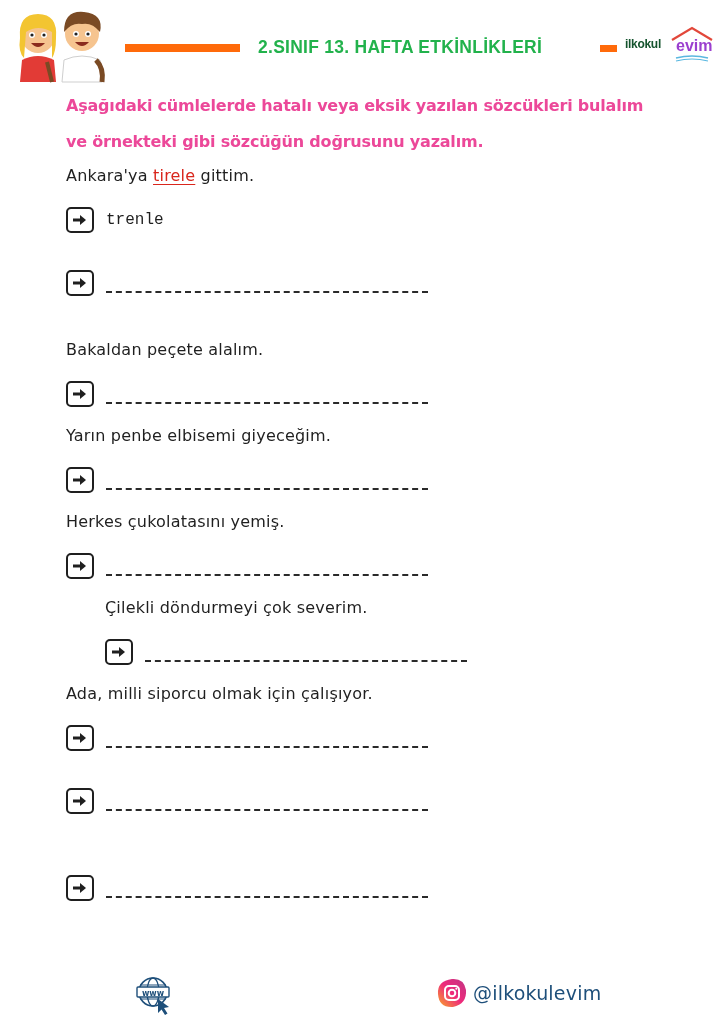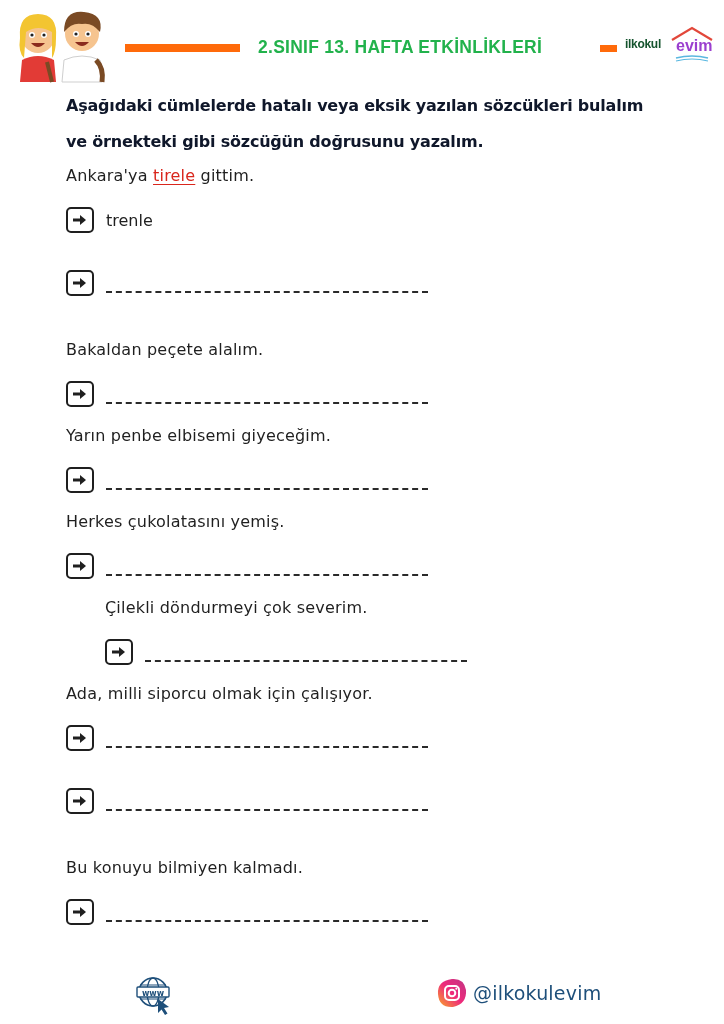--- a/index.html
+++ b/index.html
@@ -9,26 +9,26 @@
   .kids { position: absolute; left: 12px; top: 2px; width: 100px; height: 82px; }
   .header-bar { position: absolute; left: 125px; top: 44px; width: 115px; height: 8px; background: #ff6a0a; }
   .header-title { position: absolute; left: 258px; top: 36px; font-family: "Liberation Sans", sans-serif; font-size: 19px; font-weight: 700; color: #22b24c; letter-spacing: 0.3px; transform: scaleX(0.92); transform-origin: left; white-space: nowrap; }
   .brand { position: absolute; left: 600px; top: 26px; width: 118px; height: 40px; }
   .brand-bar { position: absolute; left: 0; top: 19px; width: 17px; height: 7px; background: #ff6a0a; }
   .brand-ilkokul { position: absolute; left: 25px; top: 11px; font-family: "Liberation Sans", sans-serif; font-weight: 700; font-size: 12px; color: #14532d; letter-spacing: -0.3px; }
   .brand-evim { position: absolute; left: 76px; top: 11px; font-family: "Liberation Sans", sans-serif; font-weight: 700; font-size: 16px; color: #9b3fcf; }
   .brand-roof { position: absolute; left: 68px; top: 0; width: 48px; height: 38px; }
 
   .instructions { position: absolute; left: 66px; top: 88px; width: 600px; }
-  .instr-line { font-family: "DejaVu Sans", sans-serif; font-weight: 700; font-size: 16px; color: #0f172a; line-height: 36px; white-space: nowrap; letter-spacing: -0.2px; }
+  .instr-line { font-family: "DejaVu Sans", sans-serif; font-weight: 700; font-size: 16px; color: #ec4899; line-height: 36px; white-space: nowrap; letter-spacing: -0.2px; }
 
   .item { position: absolute; left: 66px; width: 600px; }
   .sentence { font-size: 16px; color: #1f1f1f; white-space: nowrap; height: 24px; line-height: 24px; letter-spacing: 0.2px; }
   .sentence .wrong { color: #d9261c; text-decoration: underline; text-decoration-color: #d9261c; text-underline-offset: 3px; }
-  .answer-row { position: relative; margin-top: 19px; height: 26px; display: flex; align-items: center; }
+  .answer-row { position: relative; margin-top: 19px; height: 26px; display: flex; align-items: center; font-family: Liberation Mono, monospace; }
   .arrow-box { width: 28px; height: 26px; border: 2.4px solid #1f1f1f; border-radius: 5px; display: flex; align-items: center; justify-content: center; flex: 0 0 auto; cursor: pointer; }
   .answer-text { margin-left: 12px; font-size: 16px; color: #1f1f1f; }
   .answer-blank { margin-left: 12px; width: 322px; height: 14px; border-bottom: 2px dashed #2a2a2a; margin-top: 6px; }
 
   .footer-web { position: absolute; left: 122px; top: 975px; height: 40px; display: flex; align-items: center; margin-left: 14px; }
   .footer-web-text { font-family: "DejaVu Sans", sans-serif; font-size: 19px; color: #1e4f7a; margin-left: 2px; letter-spacing: 0.2px; }
   .footer-ig { position: absolute; left: 437px; top: 975px; height: 36px; display: flex; align-items: center; }
   .footer-ig-text { font-family: "DejaVu Sans", sans-serif; font-size: 19px; color: #1e4f7a; margin-left: 6px; letter-spacing: 0.2px; }
 </style>
 </head>
@@ -176,21 +176,20 @@
         <svg width="16" height="12" viewBox="0 0 16 12">
           <path d="M1 6 H10" stroke="#1f1f1f" stroke-width="3"></path>
           <path d="M8 1 L14 6 L8 11 Z" fill="#1f1f1f"></path>
         </svg>
       </div>
     <div class="answer-blank"></div>
   </div>
 </div>
 
 <div class="item" style="top:856px;">
-  <div class="sentence">Bu konuyu bilmiyen kalmadı.</div>
   <div class="answer-row">
     <div class="arrow-box">
         <svg width="16" height="12" viewBox="0 0 16 12">
           <path d="M1 6 H10" stroke="#1f1f1f" stroke-width="3"></path>
           <path d="M8 1 L14 6 L8 11 Z" fill="#1f1f1f"></path>
         </svg>
       </div>
     <div class="answer-blank"></div>
   </div>
 </div>

